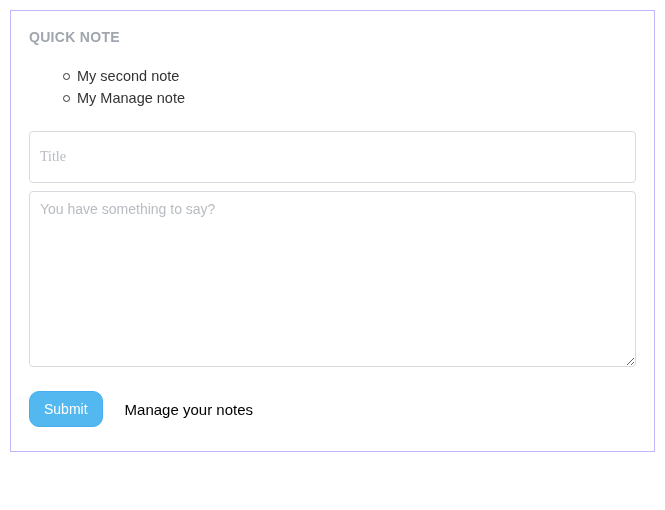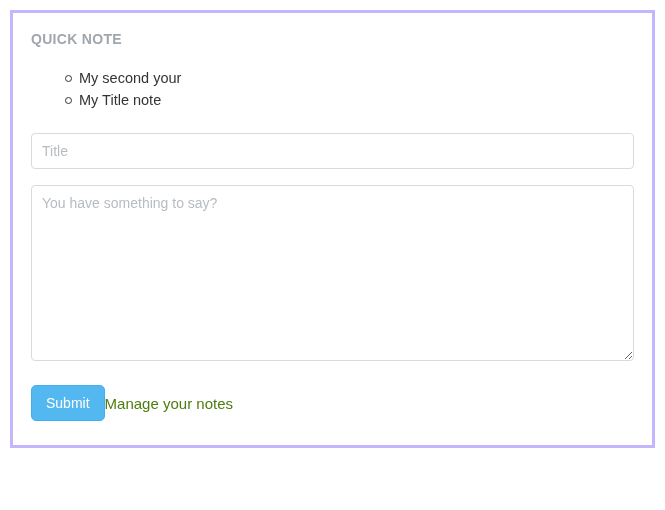--- a/index.html
+++ b/index.html
@@ -9,21 +9,21 @@
     }
     body {
       font-family: "Helvetica Neue", Helvetica, Arial, sans-serif;
       font-size: 14px;
       color: #333;
       background: #fff;
       padding: 10px;
     }
     .panel {
       width: 645px;
-      border: 3px solid #c4b5fd;
+      border: 1px solid #c4b5fd;
       background: #fff;
       padding: 18px 18px 24px 18px;
     }
     .panel-title {
       font-size: 14px;
       font-weight: 700;
       color: #a0a6ad;
       letter-spacing: 0.3px;
       margin-bottom: 20px;
       text-transform: uppercase;
@@ -59,60 +59,61 @@
       color: #555;
       background-color: #fff;
       border: 1px solid #d7dbdf;
       border-radius: 4px;
       font-family: inherit;
     }
     .form-control::placeholder {
       color: #b7bcc2;
     }
     .title-input {
-      height: 36px;
-      margin-bottom: 16px;
+      height: 52px;
+      margin-bottom: 8px;
+      font-family: Liberation Serif, serif;
     }
     .body-textarea {
       height: 176px;
       margin-bottom: 24px;
       resize: both;
     }
     .form-actions {
       display: flex;
       align-items: center;
     }
     .btn-primary {
       background-color: #54b8f0;
       border: 1px solid #44aff0;
       color: #fff;
       font-size: 14px;
       padding: 9px 14px;
-      border-radius: 5px;
+      border-radius: 10px;
       cursor: pointer;
       font-family: inherit;
     }
     .manage-link {
-      color: #4d7c0f;
+      color: #000000;
       text-decoration: none;
       font-size: 15px;
-      margin-left: 0;
+      margin-left: 22px;
       cursor: pointer;
       text-align: center;
     }
   </style>
 </head>
 <body>
 
 <div class="panel">
   <h3 class="panel-title">QUICK NOTE</h3>
 
   <ul class="notes-list">
-    <li><span>My second your</span></li>
-    <li><span>My Title note</span></li>
+    <li><span>My second note</span></li>
+    <li><span>My Manage note</span></li>
   </ul>
 
   <input type="text" class="form-control title-input" placeholder="Title" style="">
 
   <textarea class="form-control body-textarea" placeholder="You have something to say?" style=""></textarea>
 
   <div class="form-actions">
     <button class="btn-primary">Submit</button>
     <a class="manage-link">Manage your notes</a>
   </div>

